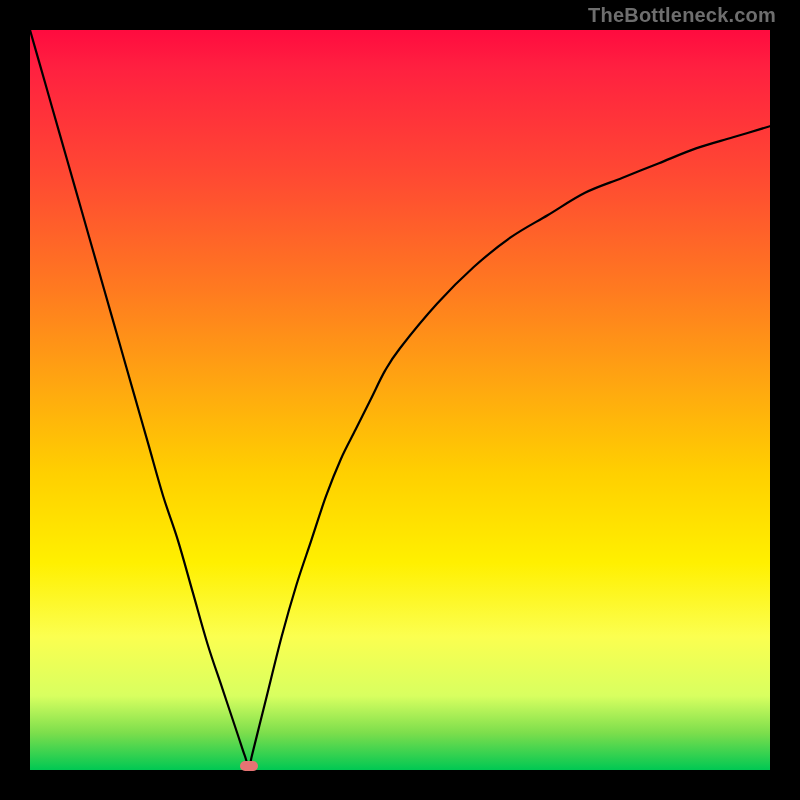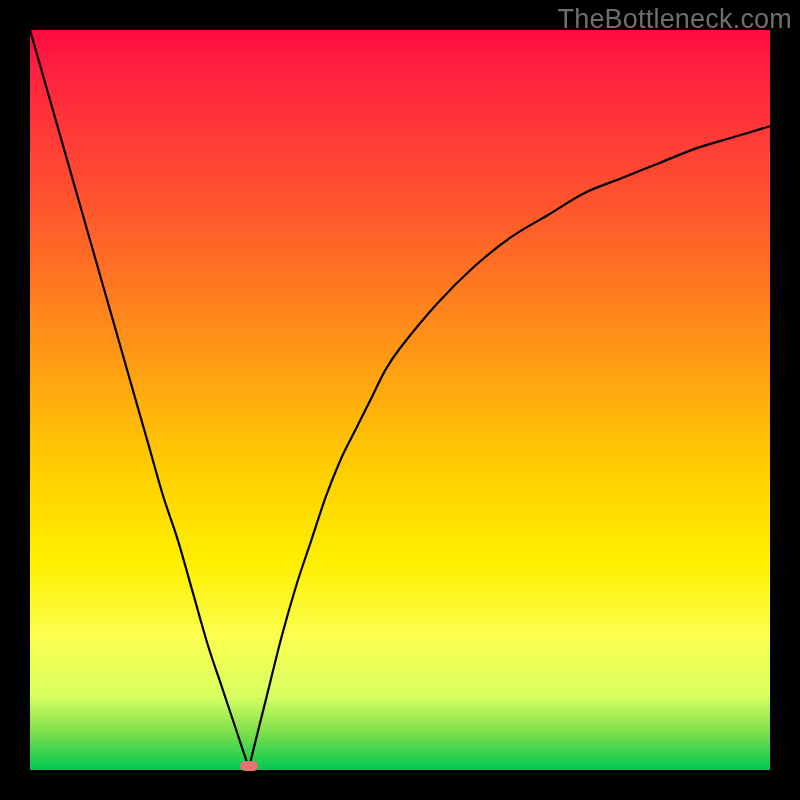--- a/index.html
+++ b/index.html
@@ -42,24 +42,24 @@
       #fff000 72%,
       #fbff50 82%,
       #d8ff60 90%,
       #7cde4c 95%,
       #00c853 100%
     );
   }
   .watermark {
     position: absolute;
     top: 4px;
-    right: 8px;
+    right: 24px;
     color: #6e6e6e;
-    font-size: 27px;
-    font-weight: 400;
+    font-size: 20px;
+    font-weight: 700;
     letter-spacing: 0.2px;
     user-select: none;
   }
   svg.curve {
     position: absolute;
     left: 0;
     top: 0;
     width: 740px;
     height: 740px;
   }

